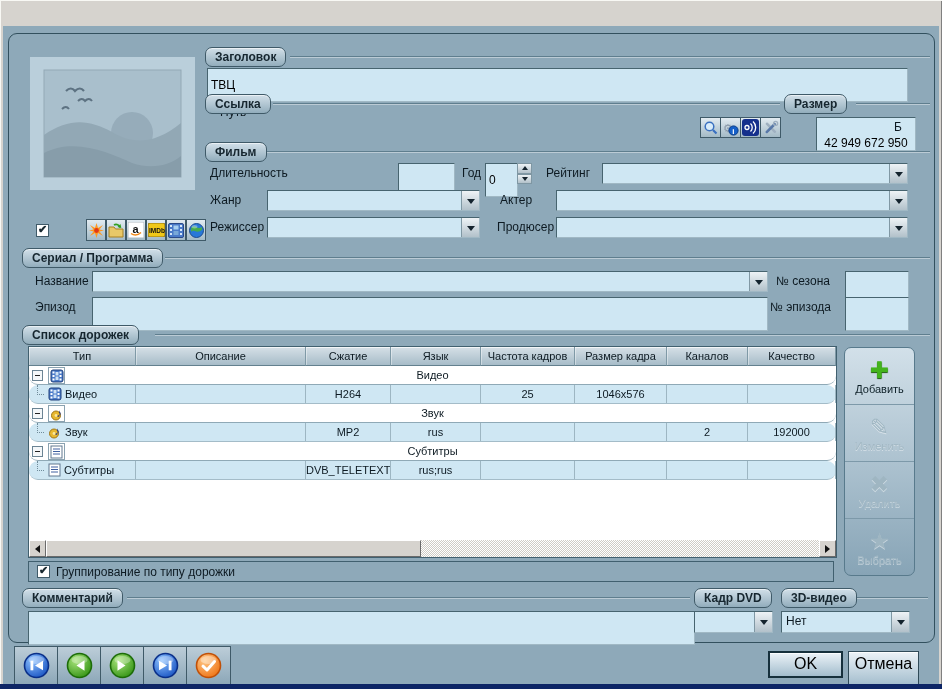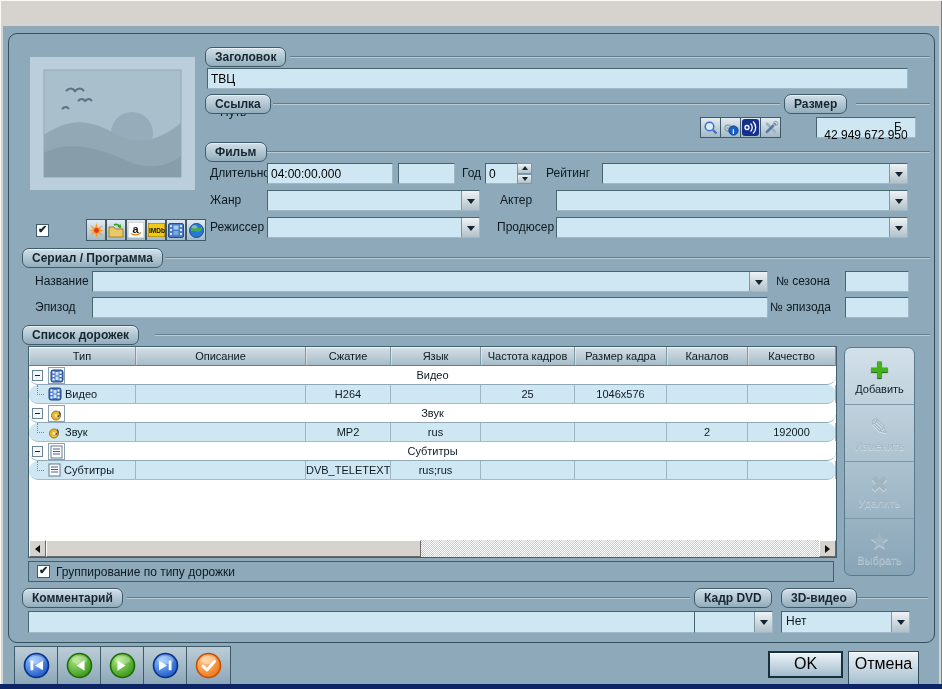--- a/index.html
+++ b/index.html
@@ -19,21 +19,21 @@
   .substrip{position:absolute;left:3px;top:26px;right:3px;height:6px;background:#a6bcc8;}
   .bottomstrip{position:absolute;left:0;right:0;bottom:0;height:5px;background:#0d2565;}
   .mainpanel{position:absolute;left:8px;top:33px;width:925px;height:608px;border:1px solid #32505e;
              border-radius:9px;pointer-events:none;}
   .lbl{position:absolute;font-size:12px;height:21px;line-height:21px;white-space:nowrap;}
   .grp{position:absolute;height:20px;box-sizing:border-box;padding:1px 9px 0;border:1px solid #3f5a68;
        border-radius:7px;background:linear-gradient(#d2e0e9,#92adbc);font-weight:bold;font-size:12px;
        line-height:17px;color:#16262f;z-index:3;box-shadow:inset 0 1px 0 rgba(255,255,255,.55);white-space:nowrap;}
   .gline{position:absolute;height:0;border-top:1px solid #5f7e8e;box-shadow:0 1px 0 rgba(255,255,255,.4);z-index:1;}
   .inp{position:absolute;height:21px;box-sizing:border-box;background:#cfe7f3;border:1px solid;
-       border-color:#47646f #a0b8c4 #a0b8c4 #47646f;padding:8px 3px;font:12px "Liberation Sans",sans-serif;
+       border-color:#47646f #a0b8c4 #a0b8c4 #47646f;padding:16px 3px;font:12px "Liberation Sans",sans-serif;
        color:#000;line-height:19px;}
   input.inp{outline:none;}
   .center{text-align:center;margin-left:30px;}
   .path{background:#ffff00;display:flex;align-items:center;overflow:hidden;white-space:nowrap;font-size:12px;}
   .caret{width:1px;height:14px;background:#000;margin-left:1px;flex:none;}
   .combo{position:absolute;height:21px;box-sizing:border-box;background:#cfe7f3;border:1px solid;
          border-color:#47646f #a0b8c4 #a0b8c4 #47646f;}
   .cval{position:absolute;left:4px;top:0;line-height:19px;font-size:12px;white-space:nowrap;}
   .cbtn{position:absolute;right:0;top:0;width:17px;height:100%;background:linear-gradient(#eef3f6,#b2c1ca);
         border-left:1px solid #8098a4;display:flex;align-items:center;justify-content:center;}
@@ -166,21 +166,20 @@
         <circle cx="12.6" cy="3.4" r="2" fill="none" stroke="#9fb0c0" stroke-width="1.4"></circle>
       </svg>
   </button>
   <div class="inp center" style="left:786px;top:117px;width:100px">42 949 672 950</div>
   <span class="lbl" style="left:894px;top:117px">Б</span>
 
   <div class="grp" style="left:205px;top:142px">Фильм</div>
   <div class="gline" style="left:266px;top:151px;width:664px"></div>
 
   <span class="lbl" style="left:210px;top:163px">Длительность</span>
-  <input class="inp" style="left: 267px; top: 163px; width: 126px;" value="04:00:00.000">
   <input class="inp" style="left: 398px; top: 163px; width: 57px;" value="">
   <span class="lbl" style="left:462px;top:163px">Год</span>
   <input class="inp" style="left: 485px; top: 163px; width: 33px;" value="0">
   <div class="spinner" style="left:517px;top:163px">
     <span class="sp">
         <i class="tri-u"></i>
       </span>
     <span class="sp">
         <i class="tri-d"></i>
       </span>

